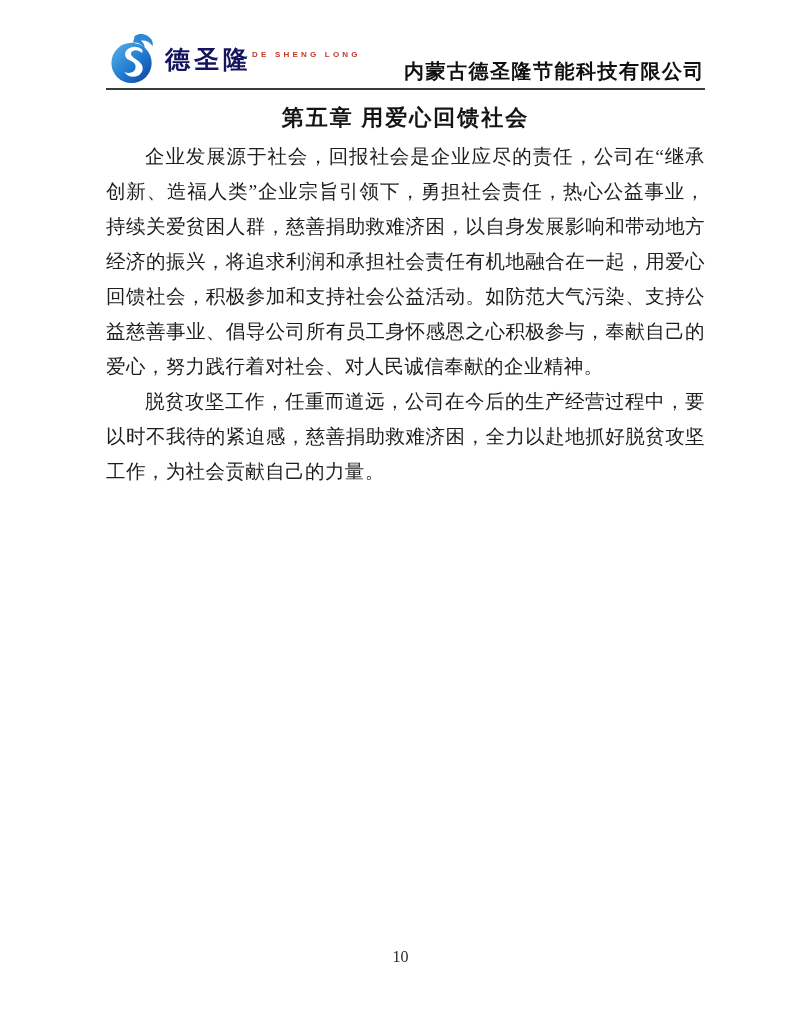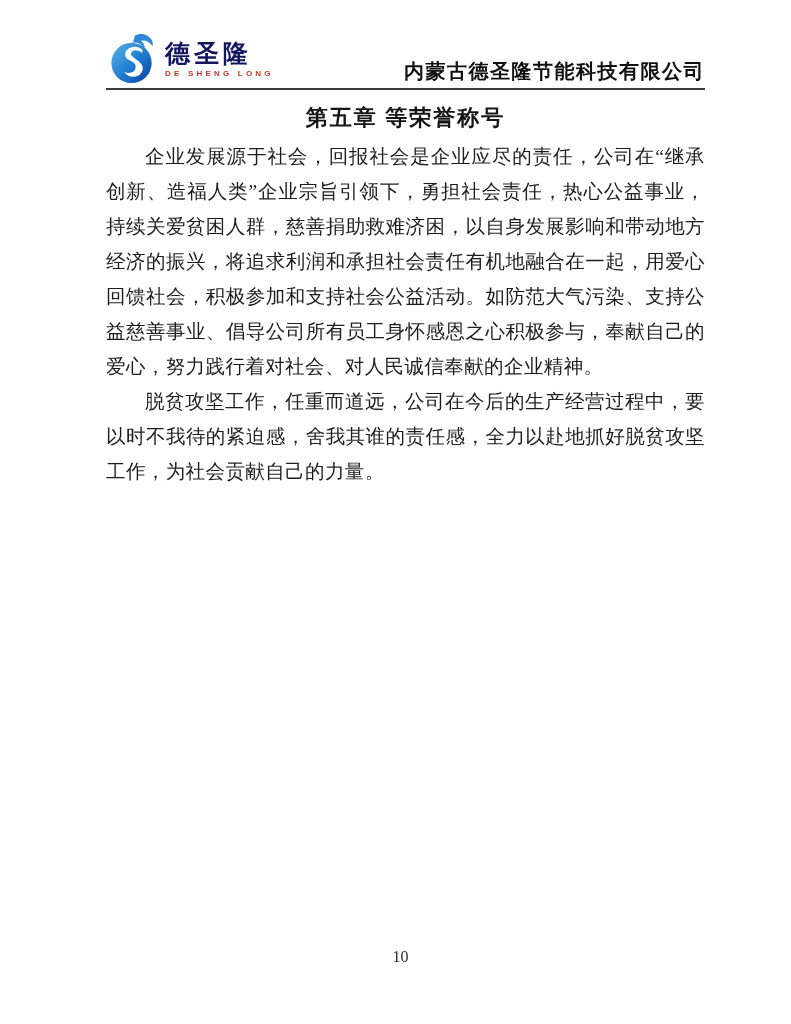--- a/index.html
+++ b/index.html
@@ -24,21 +24,21 @@
     padding-top: 32px;
     padding-bottom: 2px;
     border-bottom: 2px solid #3b3b3b;
   }
   .logo {
     display: flex;
     align-items: center;
     gap: 5px;
   }
   .logo svg { width: 54px; height: 54px; display: block; }
-  .logo-text { display: flex; flex-direction: column; justify-content: flex-start; }
+  .logo-text { display: flex; flex-direction: row; justify-content: flex-start; }
   .logo-cn {
     font-family: "Liberation Sans", "DejaVu Sans", sans-serif;
     font-size: 25px;
     font-weight: bold;
     color: #15155f;
     letter-spacing: 4px;
     line-height: 1;
   }
   .logo-en {
     font-family: "Liberation Sans", "DejaVu Sans", sans-serif;
@@ -107,25 +107,25 @@
           <path d="M74 36 C66 28 52 28 44 35 C36 42 38 53 47 57 C56 61 62 65 60 74 C58 83 46 86 37 81 C42 90 55 94 65 89 C75 84 78 72 71 64 C65 57 56 54 52 48 C49 43 53 37 60 37 C65 37 70 39 74 43 Z" fill="#ffffff"></path>
         </svg>
         <div class="logo-text">
           <span class="logo-cn">德圣隆</span>
           <span class="logo-en">DE SHENG LONG</span>
         </div>
       </div>
       <div class="company-name">内蒙古德圣隆节能科技有限公司</div>
     </header>
 
-    <h1 class="chapter-title">第五章 等荣誉称号</h1>
+    <h1 class="chapter-title">第五章 用爱心回馈社会</h1>
 
     <main class="body-text">
       <p>企业发展源于社会，回报社会是企业应尽的责任，公司在“继承创新、造福人类”企业宗旨引领下，勇担社会责任，热心公益事业，持续关爱贫困人群，慈善捐助救难济困，以自身发展影响和带动地方经济的振兴，将追求利润和承担社会责任有机地融合在一起，用爱心回馈社会，积极参加和支持社会公益活动。如防范大气污染、支持公益慈善事业、倡导公司所有员工身怀感恩之心积极参与，奉献自己的爱心，努力践行着对社会、对人民诚信奉献的企业精神。</p>
-      <p>脱贫攻坚工作，任重而道远，公司在今后的生产经营过程中，要以时不我待的紧迫感，舍我其谁的责任感，全力以赴地抓好脱贫攻坚工作，为社会贡献自己的力量。</p>
+      <p>脱贫攻坚工作，任重而道远，公司在今后的生产经营过程中，要以时不我待的紧迫感，慈善捐助救难济困，全力以赴地抓好脱贫攻坚工作，为社会贡献自己的力量。</p>
     </main>
 
   </div>
 
   <footer class="page-footer">
     <span>10</span>
   </footer>
 </div>
 
 </body></html>

